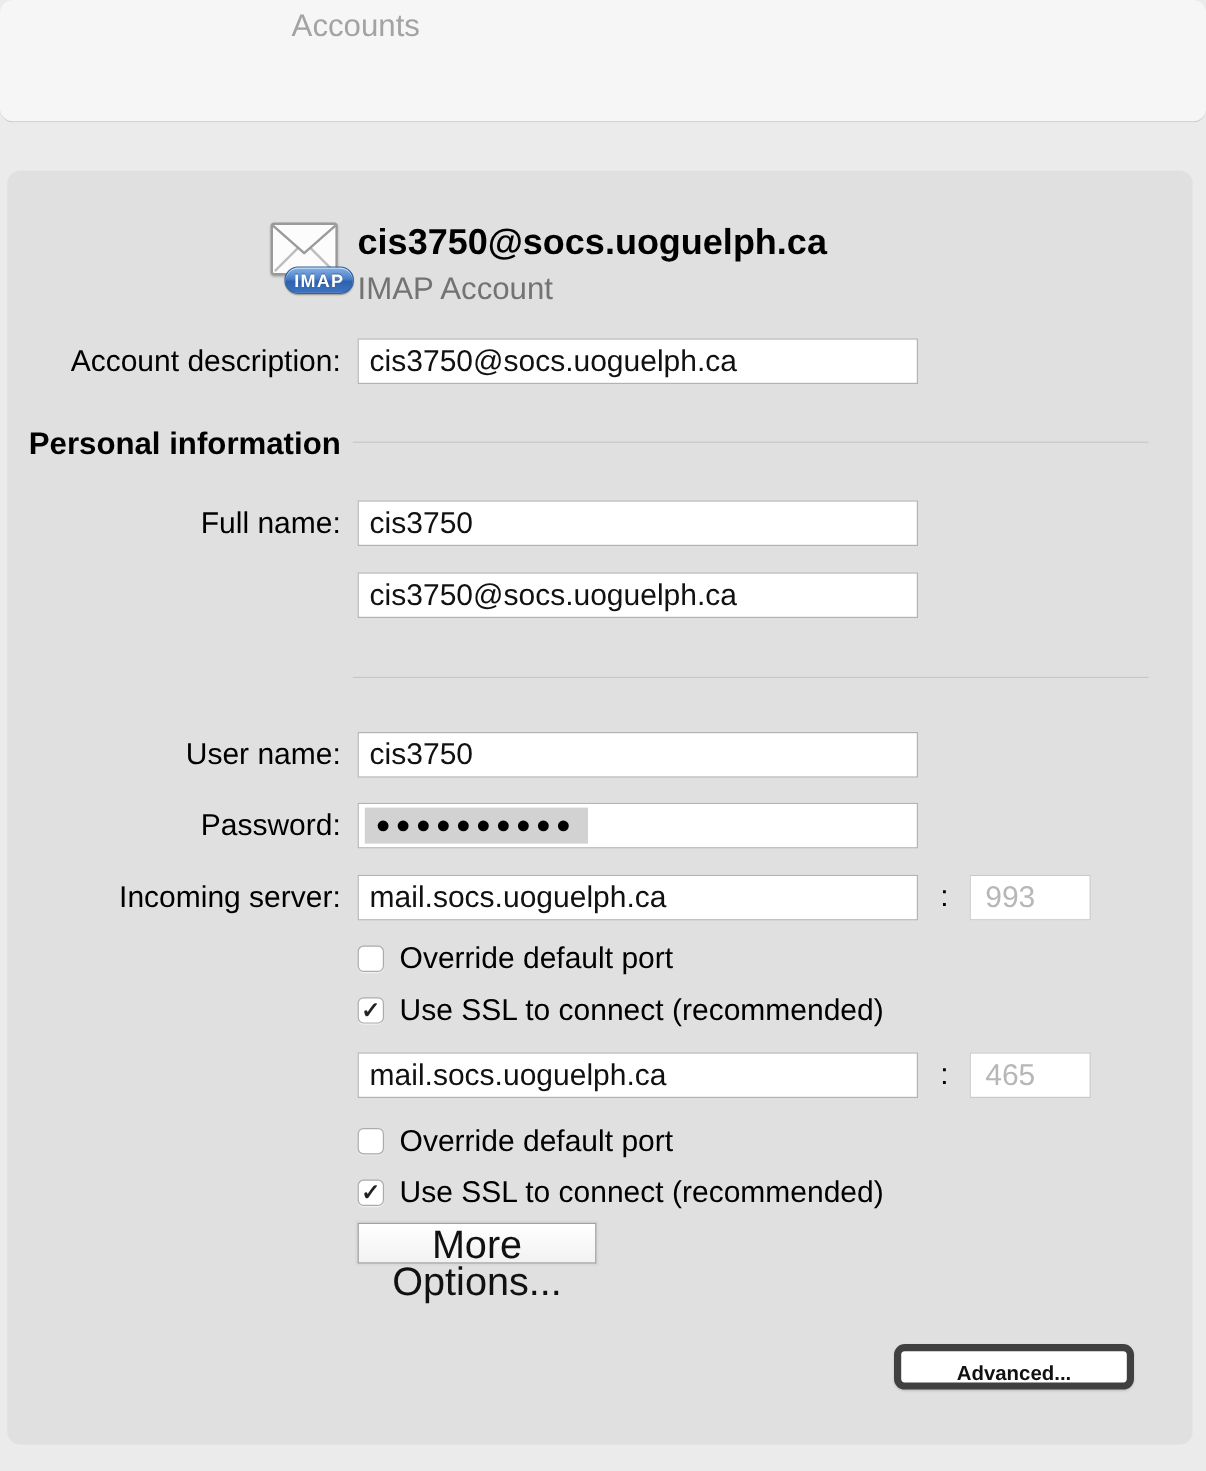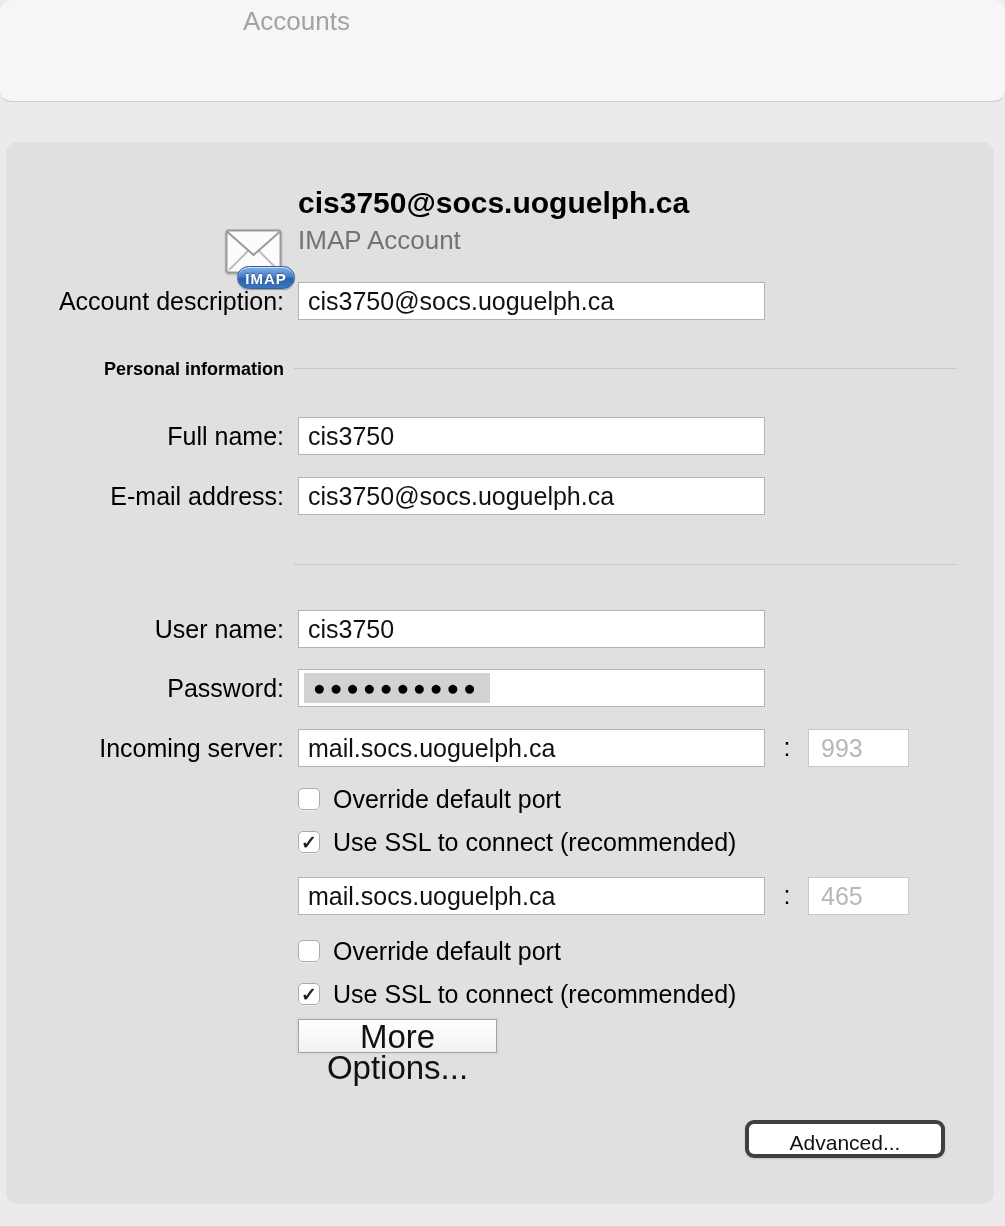--- a/index.html
+++ b/index.html
@@ -19,21 +19,21 @@
     position:absolute;left:243px;top:6px;
     font-size:26px;color:#a3a3a3;
   }
   
   .panel{
     position:absolute;left:7px;top:143px;width:986px;height:1060px;
     background:#e0e0e0;border-radius:10px;
     box-shadow:0 0 0 1px rgba(0,0,0,0.04);
   }
   
-  .acct-icon{position:absolute;left:218px;top:42px;width:60px;height:62px;margin-top:44px;}
+  .acct-icon{position:absolute;left:218px;top:42px;width:60px;height:62px;}
   .acct-icon svg{position:absolute;left:0;top:0;filter:drop-shadow(0 1px 1px rgba(0,0,0,0.25));}
   .imap-badge{
     position:absolute;left:12px;top:37px;width:58px;height:23px;
     border-radius:12px;
     background:linear-gradient(#85b2e6 0%,#4a7ec7 45%,#2f62ad 55%,#3d74c0 100%);
     border:1px solid #33619f;
     box-shadow:inset 0 1px 0 rgba(255,255,255,0.6), 0 1px 1px rgba(0,0,0,0.3);
     color:#ffffff;font-size:15px;font-weight:bold;letter-spacing:1px;
     text-align:center;line-height:23px;
     text-shadow:0 -1px 0 rgba(0,0,0,0.35);
@@ -48,21 +48,21 @@
     font-size:26px;color:#737373;
   }
   
   .row-label{
     position:absolute;left:0;width:277px;text-align:right;
     font-size:25px;color:#000;height:38px;line-height:38px;
     white-space:nowrap;
   }
   .section-label{
     position:absolute;left:0;width:277px;text-align:right;
-    font-size:18px;font-weight:bold;color:#000;height:24px;line-height:24px;
+    font-size:26px;font-weight:bold;color:#000;height:24px;line-height:24px;
     white-space:nowrap;
   }
   .divider{
     position:absolute;height:1px;background:#c7c7c7;left:287px;width:663px;
   }
   .text-input{
     position:absolute;left:291px;width:467px;height:38px;
     box-sizing:border-box;border:1px solid #b3b3b3;background:#ffffff;
     font-family:"Liberation Sans",sans-serif;font-size:25px;color:#111;
     padding:0 8px 0 9px;outline:none;border-radius:0;
@@ -110,25 +110,26 @@
     background:linear-gradient(#ffffff,#f2f2f2);
     border:1px solid #a2a2a2;
     box-shadow:0 0 0 2px #dadada;
     font-family:"Liberation Sans",sans-serif;font-size:33px;color:#111;
     text-align:center;line-height:31px;
     cursor:default;
   }
   .btn-advanced{
     position:absolute;left:738px;top:977px;width:200px;height:38px;
     box-sizing:border-box;
-    background:#ffffff;border:4px solid #404040;border-radius:9px;
+    background:#ffffff;border:6px solid #404040;border-radius:9px;
     box-shadow:0 1px 2px rgba(0,0,0,0.15);
-    font-family:"Liberation Sans",sans-serif;font-size:21px;color:#111;
+    font-family:"Liberation Sans",sans-serif;font-size:17px;color:#111;
     text-align:center;line-height:36px;
     cursor:default;
+    font-weight:bold;
   }
 </style>
 </head>
 <body>
 
 <div class="titlebar">
   <div class="window-title">Accounts</div>
 </div>
 
 <div class="panel">
@@ -147,21 +148,20 @@
 
   <div class="row-label" style="top:139px;">Account description:</div>
   <input class="text-input" style="top: 139px;" type="text" value="cis3750@socs.uoguelph.ca">
 
   <div class="section-label" style="top:214px;">Personal information</div>
   <div class="divider" style="top:225px;"></div>
 
   <div class="row-label" style="top:274px;">Full name:</div>
   <input class="text-input" style="top: 274px;" type="text" value="cis3750">
 
-  <div class="row-label" style="top:334px;">E-mail address:</div>
   <input class="text-input" style="top: 334px;" type="text" value="cis3750@socs.uoguelph.ca">
 
   <div class="divider" style="top:421px;"></div>
 
   <div class="row-label" style="top:467px;">User name:</div>
   <input class="text-input" style="top: 467px;" type="text" value="cis3750">
 
   <div class="row-label" style="top:526px;">Password:</div>
   <div class="pw-field" style="top:526px;">
     <span class="pw-selection">

